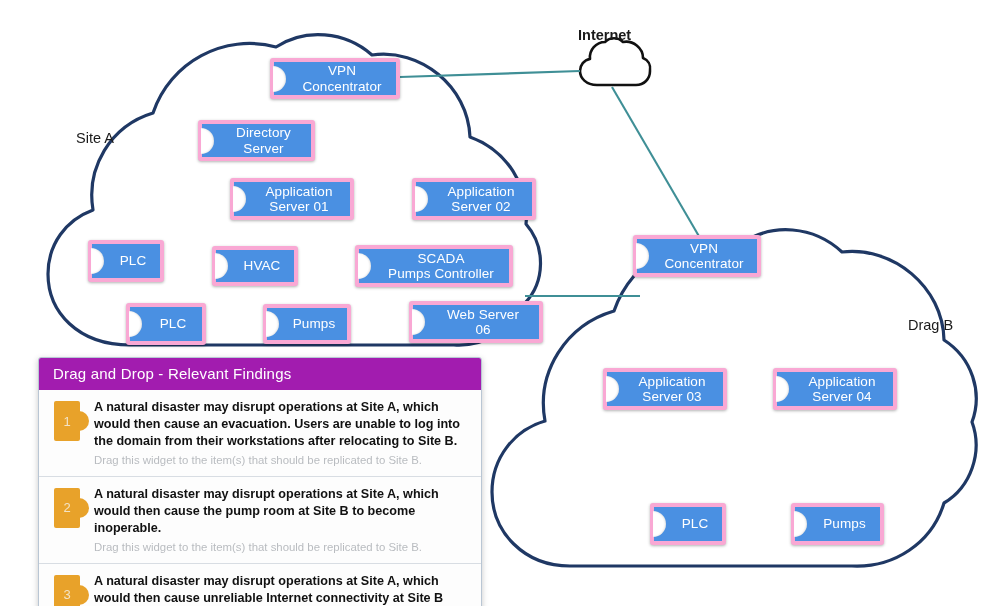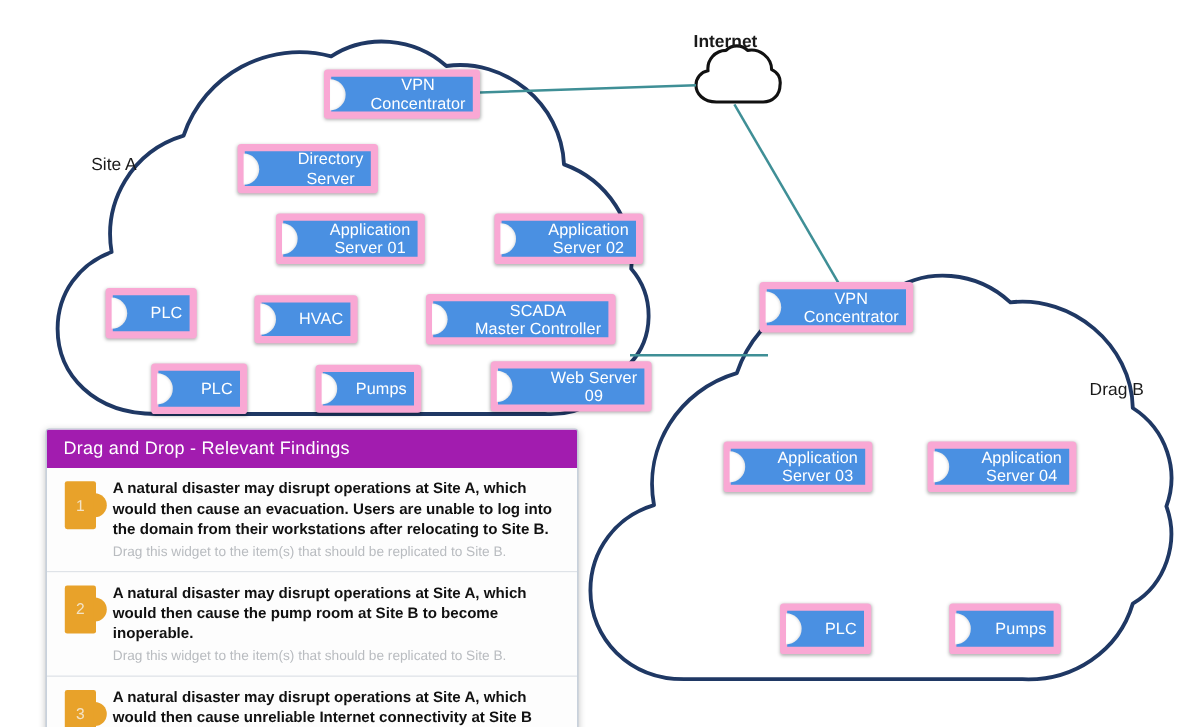--- a/index.html
+++ b/index.html
@@ -18,27 +18,27 @@
   #cloudLayer {
     position: absolute; left: 0; top: 0;
     width: 1000px; height: 606px;
     pointer-events: none;
   }
 
   
   .node {
     position: absolute;
     background: #4a90e2;
-    border: 6px solid #f9a8d4;
+    border: 4px solid #f9a8d4;
     border-radius: 3px;
     box-shadow: 0 1px 3px rgba(0,0,0,0.30);
     color: #ffffff;
     display: flex;
     align-items: center;
-    justify-content: flex-end;
+    justify-content: center;
     text-align: center;
     line-height: 1.12;
     font-size: 13.5px;
     letter-spacing: .1px;
     padding: 2px 6px 2px 20px;
     z-index: 5;
   }
   
   .node::before {
     content: "";
@@ -209,34 +209,34 @@
   <div class="node" style="left:88px; top:240px; width:76px; height:42px;">
     <span class="lbl">PLC</span>
   </div>
 
   <div class="node" style="left:212px; top:246px; width:86px; height:40px;">
     <span class="lbl">HVAC</span>
   </div>
 
   <div class="node" style="left:355px; top:245px; width:158px; height:42px;">
     <span class="lbl">SCADA
-Master Controller</span>
+Pumps Controller</span>
   </div>
 
   <div class="node" style="left:126px; top:303px; width:80px; height:42px;">
     <span class="lbl">PLC</span>
   </div>
 
   <div class="node" style="left:263px; top:304px; width:88px; height:40px;">
     <span class="lbl">Pumps</span>
   </div>
 
   <div class="node" style="left:409px; top:301px; width:134px; height:42px;">
     <span class="lbl">Web Server
-09</span>
+06</span>
   </div>
 
   <div class="node" style="left:633px; top:235px; width:128px; height:42px;">
     <span class="lbl">VPN
 Concentrator</span>
   </div>
 
   <div class="node" style="left:603px; top:368px; width:124px; height:42px;">
     <span class="lbl">Application
 Server 03</span>

